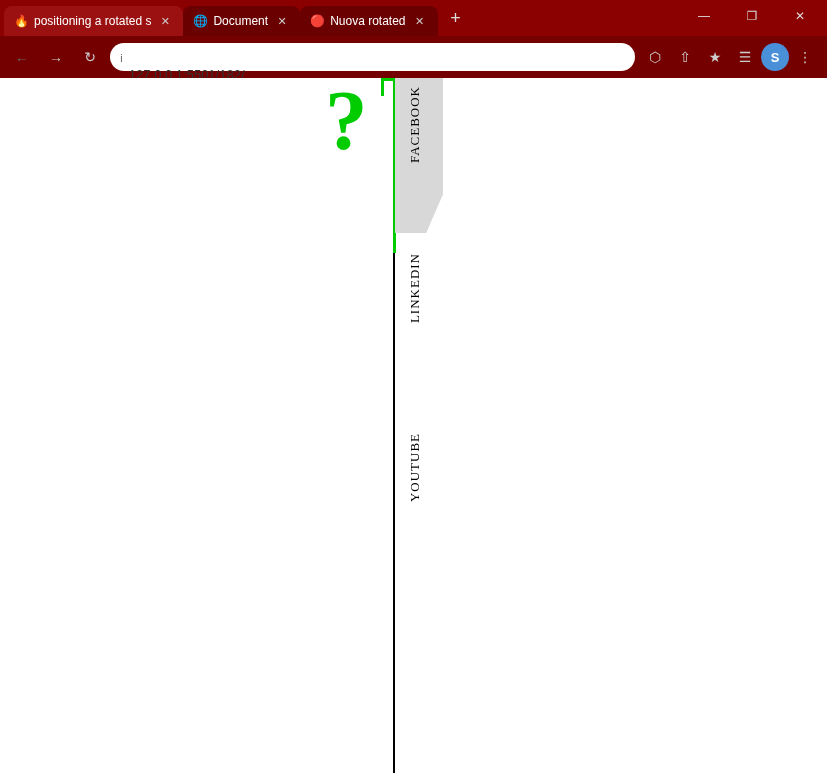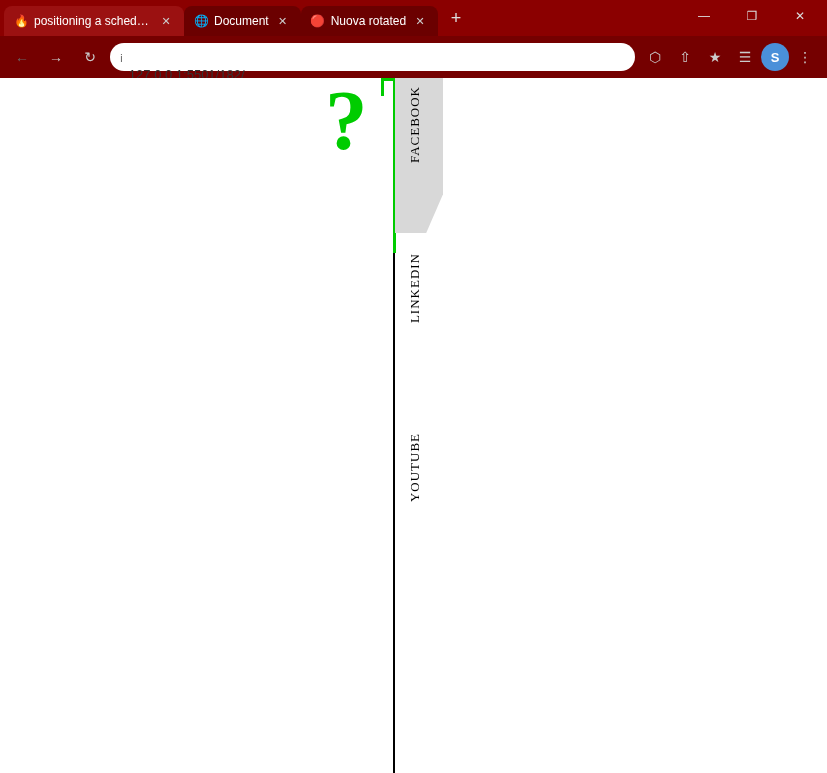--- a/index.html
+++ b/index.html
@@ -228,21 +228,21 @@
 </head>
 <body>
 
 <div class="browser-frame">
 
   <div class="title-bar">
     <div class="tabs-area">
 
       <div class="tab active">
         <span class="tab-favicon">🔥</span>
-        <span class="tab-title">positioning a scheda s</span>
+        <span class="tab-title">positioning a rotated s</span>
         <span class="tab-close">✕</span>
       </div>
 
       <div class="tab">
         <span class="tab-favicon">🌐</span>
         <span class="tab-title">Document</span>
         <span class="tab-close">✕</span>
       </div>
 
       <div class="tab">

